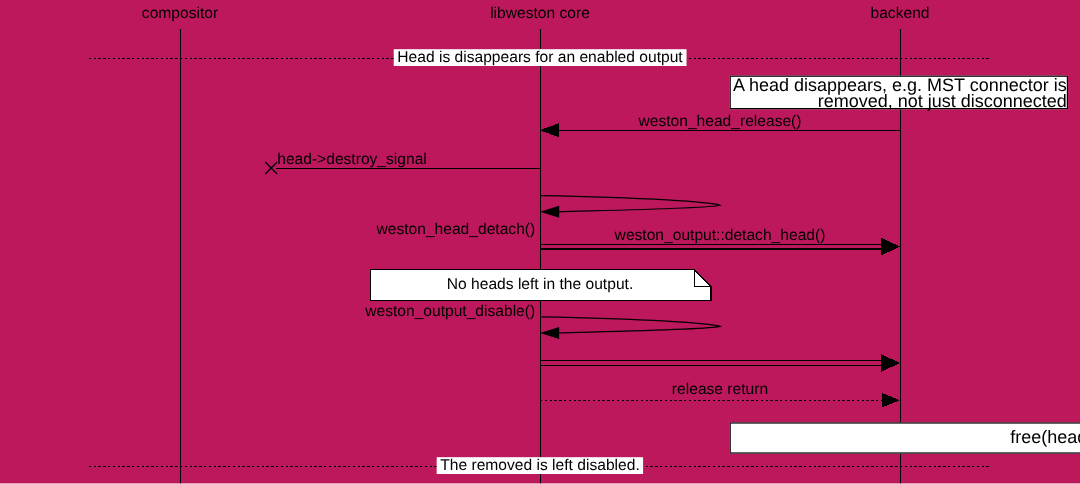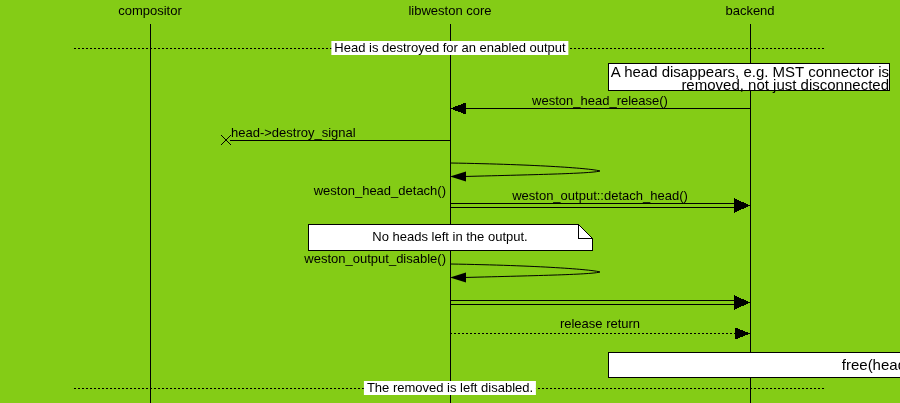--- a/index.html
+++ b/index.html
@@ -1,17 +1,17 @@
 <!DOCTYPE html>
 <html><head>
 <meta charset="utf-8">
 <style>
   html,body { margin:0; padding:0; background:#ffffff; }
   #canvas {
-    position:relative; width:900px; height:403px; background:#84cc16;
+    position:relative; width:900px; height:403px; background:#be185d;
     font-family:"Liberation Sans", sans-serif; color:#000; overflow:hidden;
   }
   #wires { position:absolute; left:0; top:0; z-index:1; }
   .lbl {
     position:absolute; z-index:3; font-size:13px; line-height:14px;
     white-space:nowrap; color:#000;
   }
   .lbl.center { transform:translateX(-50%); }
   .lbl.right  { text-align:right; }
   .divider-lbl { background:#ffffff; padding:0 3px; }
@@ -80,21 +80,21 @@
     <g>
       <line x1="450" y1="333.5" x2="736" y2="333.5" stroke="#000" stroke-dasharray="2,2"></line>
       <polygon points="750,333.5 735,327.5 735,339.5" fill="#000"></polygon>
     </g>
   </svg>
 
   <div class="lbl center" style="left:150px; top:4px;">compositor</div>
   <div class="lbl center" style="left:450px; top:4px;">libweston core</div>
   <div class="lbl center" style="left:750px; top:4px;">backend</div>
 
-  <div class="lbl center divider-lbl" style="left:450px; top:41px;">Head is destroyed for an enabled output</div>
+  <div class="lbl center divider-lbl" style="left:450px; top:41px;">Head is disappears for an enabled output</div>
   <div class="lbl center divider-lbl" style="left:450px; top:381px;">The removed is left disabled.</div>
 
   <div class="box" id="note-head-disappears">
     <div>A head disappears, e.g. MST connector is</div>
     <div>removed, not just disconnected</div>
   </div>
 
   <div class="lbl center" style="left:450px; top:230px;text-align:center;">No heads left in the output.</div>
 
   <div class="box" id="box-free-head">

